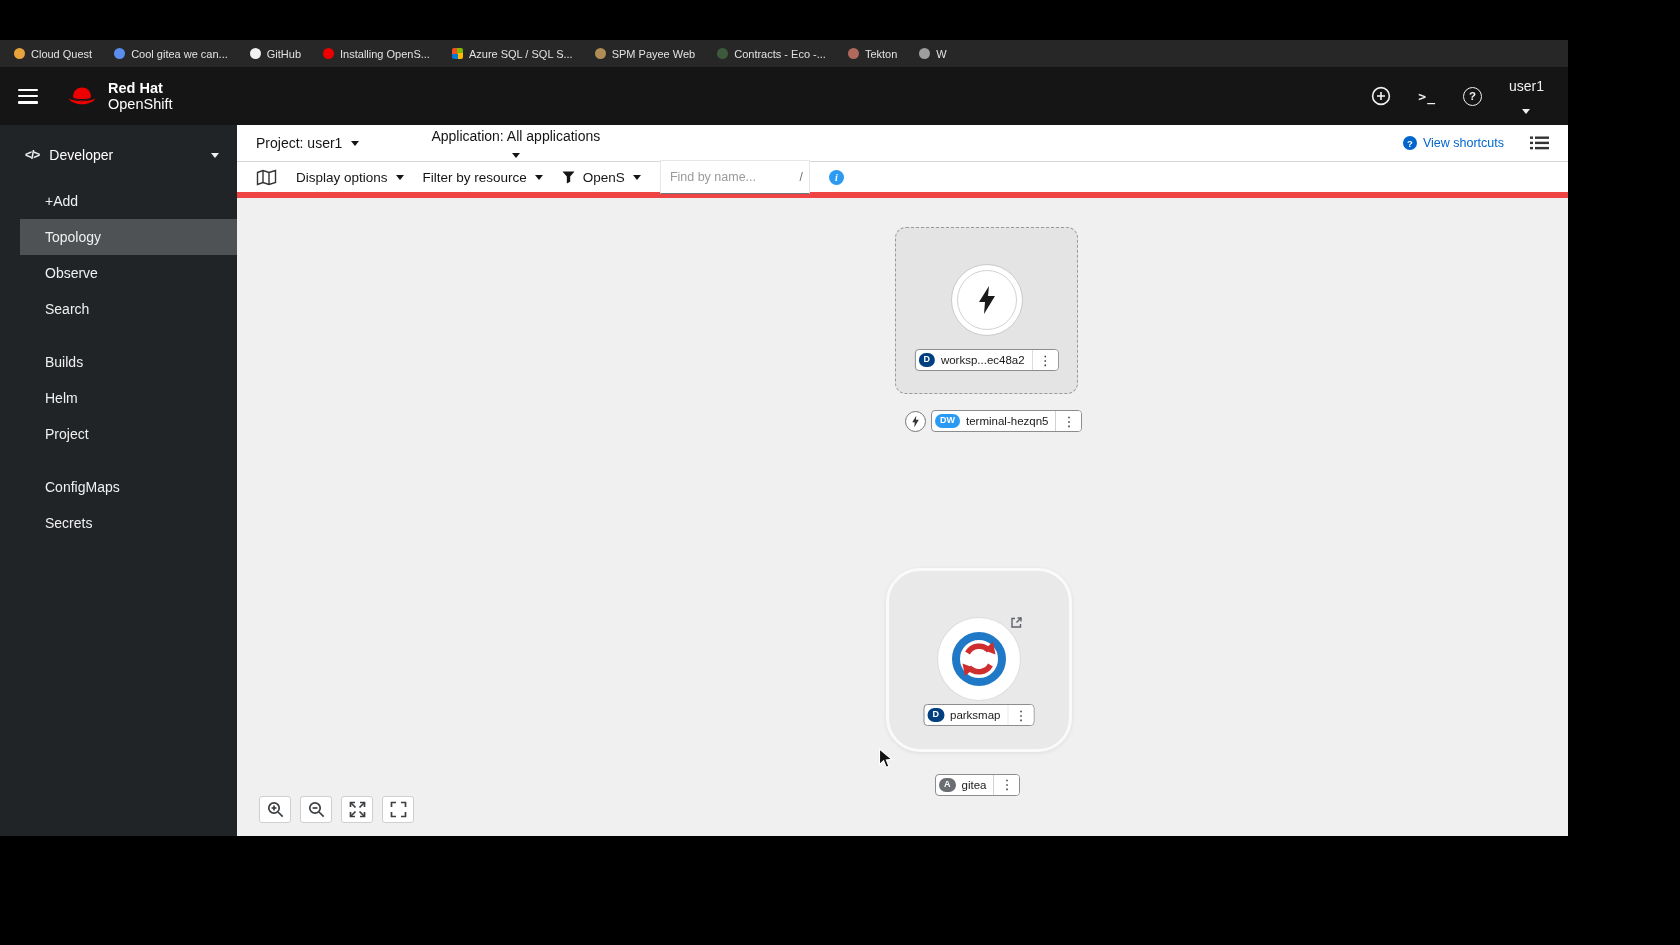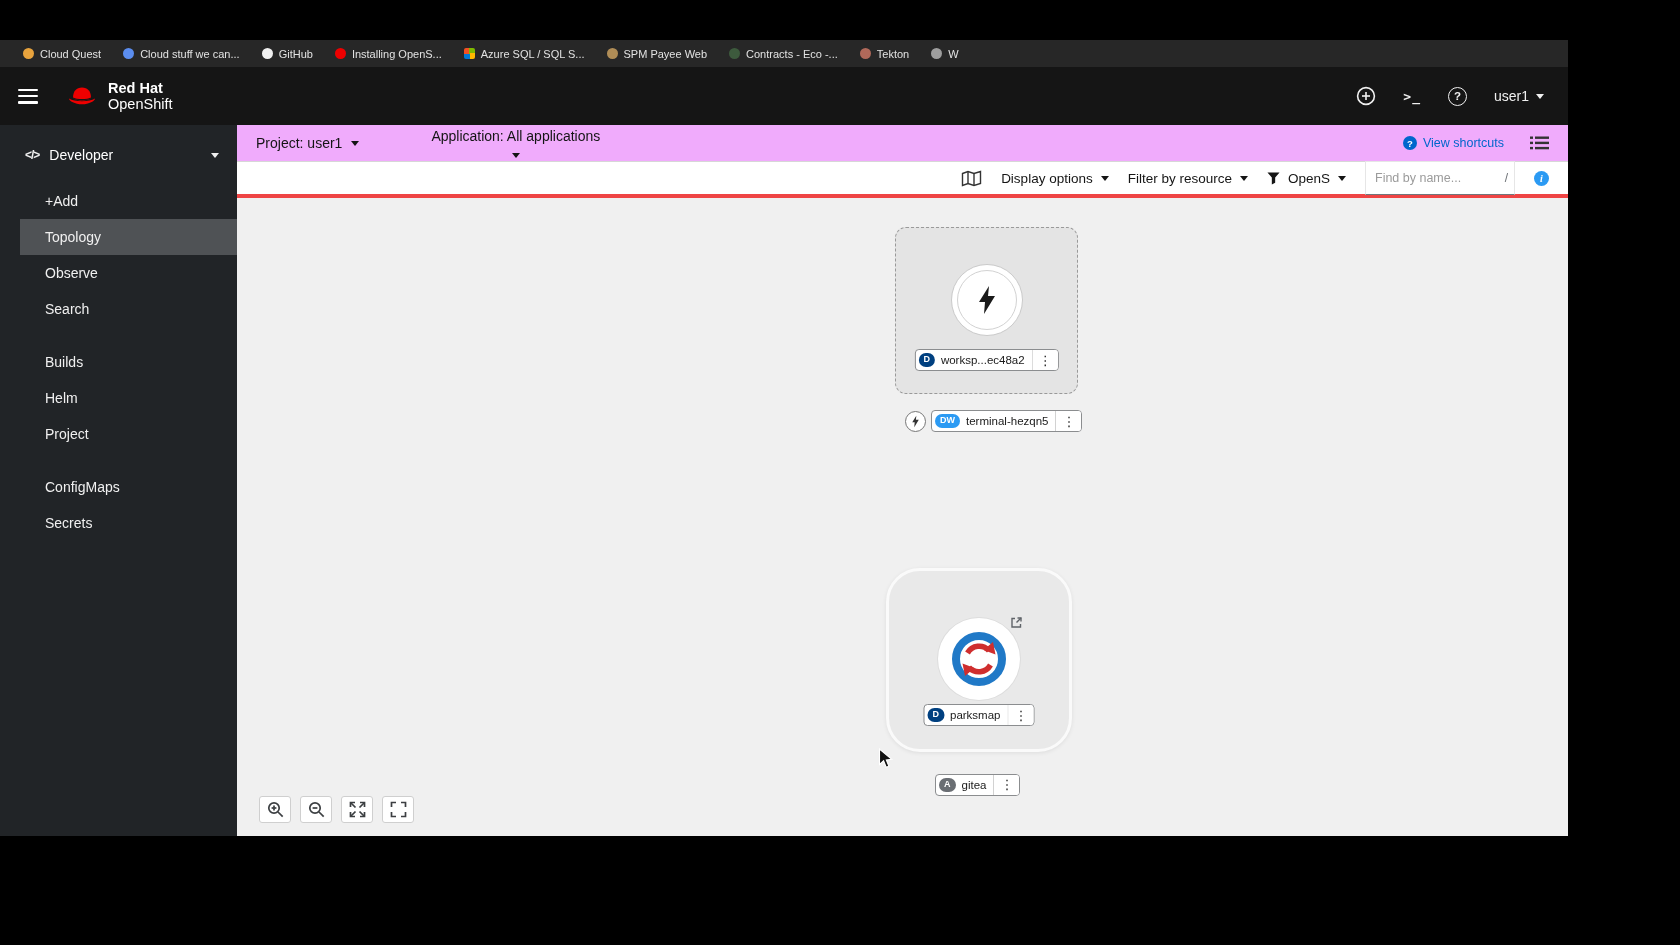--- a/index.html
+++ b/index.html
@@ -1,62 +1,62 @@
 <!DOCTYPE html>
 <html><head>
 <meta charset="utf-8">
 <style>
   * { margin:0; padding:0; box-sizing:border-box; }
   html,body { width:1680px; height:945px; background:#000; font-family:"Liberation Sans", sans-serif; overflow:hidden; }
   .screen { position:relative; width:1680px; height:945px; background:#000; }
   .browser-window { position:absolute; left:0; top:40px; width:1568px; }
 
   
-  .bookmarks-bar { height:27px; background:#272727; display:flex; align-items:center; padding-left:23px; gap:22px; }
+  .bookmarks-bar { height:27px; background:#272727; display:flex; align-items:center; padding-left:14px; gap:22px; }
   .bookmark { display:flex; align-items:center; gap:6px; cursor:pointer; }
   .favicon { width:11px; height:11px; border-radius:50%; display:inline-block; flex:none; }
   .favicon.ms { border-radius:2px; background:conic-gradient(#7fba00 0 90deg,#ffb900 90deg 180deg,#0078d4 180deg 270deg,#f25022 270deg 360deg) !important; }
   .bm-label { color:#e2e2e2; font-size:11px; white-space:nowrap; }
 
   
   .masthead { height:58px; background:#151515; display:flex; align-items:center; padding:0 24px 0 18px; }
   .hamburger { width:20px; height:15px; display:flex; flex-direction:column; justify-content:space-between; background:none; border:none; cursor:pointer; }
   .hamburger .bar { height:2.5px; background:#fff; border-radius:1px; }
   .brand { display:flex; align-items:center; gap:9px; margin-left:27px; cursor:pointer; }
   .brand-text { display:flex; flex-direction:column; color:#fff; line-height:1.12; }
   .brand-top { font-weight:bold; font-size:14.5px; }
   .brand-bottom { font-size:14.5px; }
   .masthead-right { margin-left:auto; display:flex; align-items:center; gap:27px; color:#f0f0f0; }
   .mh-btn { background:none; border:none; color:#f0f0f0; cursor:pointer; display:flex; align-items:center; }
   .icon-circle { width:19px; height:19px; border:1.5px solid #f0f0f0; border-radius:50%; display:flex; align-items:center; justify-content:center; font-size:11.5px; font-weight:bold; color:#f0f0f0; }
   .terminal-glyph { font-family:"DejaVu Sans Mono", monospace; font-size:13px; font-weight:bold; letter-spacing:1px; }
-  .user-menu { display:flex; align-items:center; gap:7px; font-size:14px; cursor:pointer; }
+  .user-menu { display:flex; align-items:center; gap:15px; font-size:14px; cursor:pointer;flex-direction:column; }
   .caret { width:0; height:0; border-left:4px solid transparent; border-right:4px solid transparent; border-top:5px solid currentColor; display:inline-block; }
 
   
   .app-body { display:flex; height:711px; }
   .sidebar { width:237px; background:#212427; padding-top:15px; flex:none; }
   .perspective { display:flex; align-items:center; gap:10px; color:#fff; font-size:14px; padding:7px 18px 7px 25px; cursor:pointer; }
   .perspective .caret { margin-left:auto; }
   .dev-icon { font-weight:bold; font-size:12px; color:#f0f0f0; letter-spacing:-1px; }
   .nav-group { margin-top:17px;padding-left:20px; }
   .nav-group.first { margin-top:13px; }
   .nav-item { padding:10px 25px; font-size:14px; color:#f0f0f0; cursor:pointer; }
   .nav-item.active { background:#4f5255; }
 
-  .main { flex:1; display:flex; flex-direction:column; background:#f0abfc; min-width:0; }
+  .main { flex:1; display:flex; flex-direction:column; background:#ffffff; min-width:0; }
   .context-bar { height:37px; display:flex; align-items:center; padding:0 19px; border-bottom:1px solid #d7d7d7; flex:none; }
   .menu-toggle { display:flex; align-items:center; gap:9px; font-size:14px; color:#151515; cursor:pointer; }
   .app-toggle { margin-left:72px;flex-direction:column; }
   .cb-right { margin-left:auto; display:flex; align-items:center; gap:26px; }
   .view-shortcuts { display:flex; align-items:center; gap:6px; font-size:12.5px; color:#0066cc; cursor:pointer; }
   .q-icon { width:14px; height:14px; border-radius:50%; background:#0066cc; color:#fff; font-size:9.5px; font-weight:bold; display:flex; align-items:center; justify-content:center; }
   .list-btn { background:none; border:none; cursor:pointer; display:flex; }
 
-  .topo-toolbar { height:36px; display:flex; align-items:center; gap:19px; padding:0 19px; border-bottom:4px solid #ef4444; flex:none; background:#fff;justify-content:flex-end; }
+  .topo-toolbar { height:36px; display:flex; align-items:center; gap:19px; padding:0 19px; border-bottom:6px solid #ef4444; flex:none; background:#fff; }
   .tt-toggle { display:flex; align-items:center; gap:8px; font-size:13.5px; color:#151515; cursor:pointer; }
   .name-filter { display:flex; align-items:center; gap:8px; font-size:13.5px; color:#151515; cursor:pointer; }
   .find-wrap { position:relative; display:flex; }
   .find-input { width:150px; height:34px; border:1px solid #e6e6e6; border-bottom:1px solid #72767b; font-size:12.5px; padding:0 26px 0 9px; font-family:inherit; color:#151515; background:#fff; }
   .find-input::placeholder { color:#9b9b9b; }
   .slash-hint { position:absolute; right:7px; top:50%; transform:translateY(-50%); color:#6a6e73; font-size:12px; }
   .info-circle { width:15px; height:15px; border-radius:50%; background:#2b9af3; color:#fff; font-size:10px; font-weight:bold; display:flex; align-items:center; justify-content:center; cursor:pointer; font-family:"Liberation Serif", serif; font-style:italic; }
 
   
   .canvas { flex:1; position:relative; background:#f0f0f0; overflow:hidden; }
@@ -93,21 +93,21 @@
 <div class="screen">
   <div class="browser-window">
 
     <div class="bookmarks-bar">
       <div class="bookmark">
         <span class="favicon" style="background: rgb(232, 163, 61);"></span>
         <span class="bm-label">Cloud Quest</span>
       </div>
       <div class="bookmark">
         <span class="favicon" style="background: rgb(91, 141, 239);"></span>
-        <span class="bm-label">Cloud stuff we can...</span>
+        <span class="bm-label">Cool gitea we can...</span>
       </div>
       <div class="bookmark">
         <span class="favicon" style="background: rgb(240, 240, 240);"></span>
         <span class="bm-label">GitHub</span>
       </div>
       <div class="bookmark">
         <span class="favicon" style="background: rgb(238, 0, 0);"></span>
         <span class="bm-label">Installing OpenS...</span>
       </div>
       <div class="bookmark">

